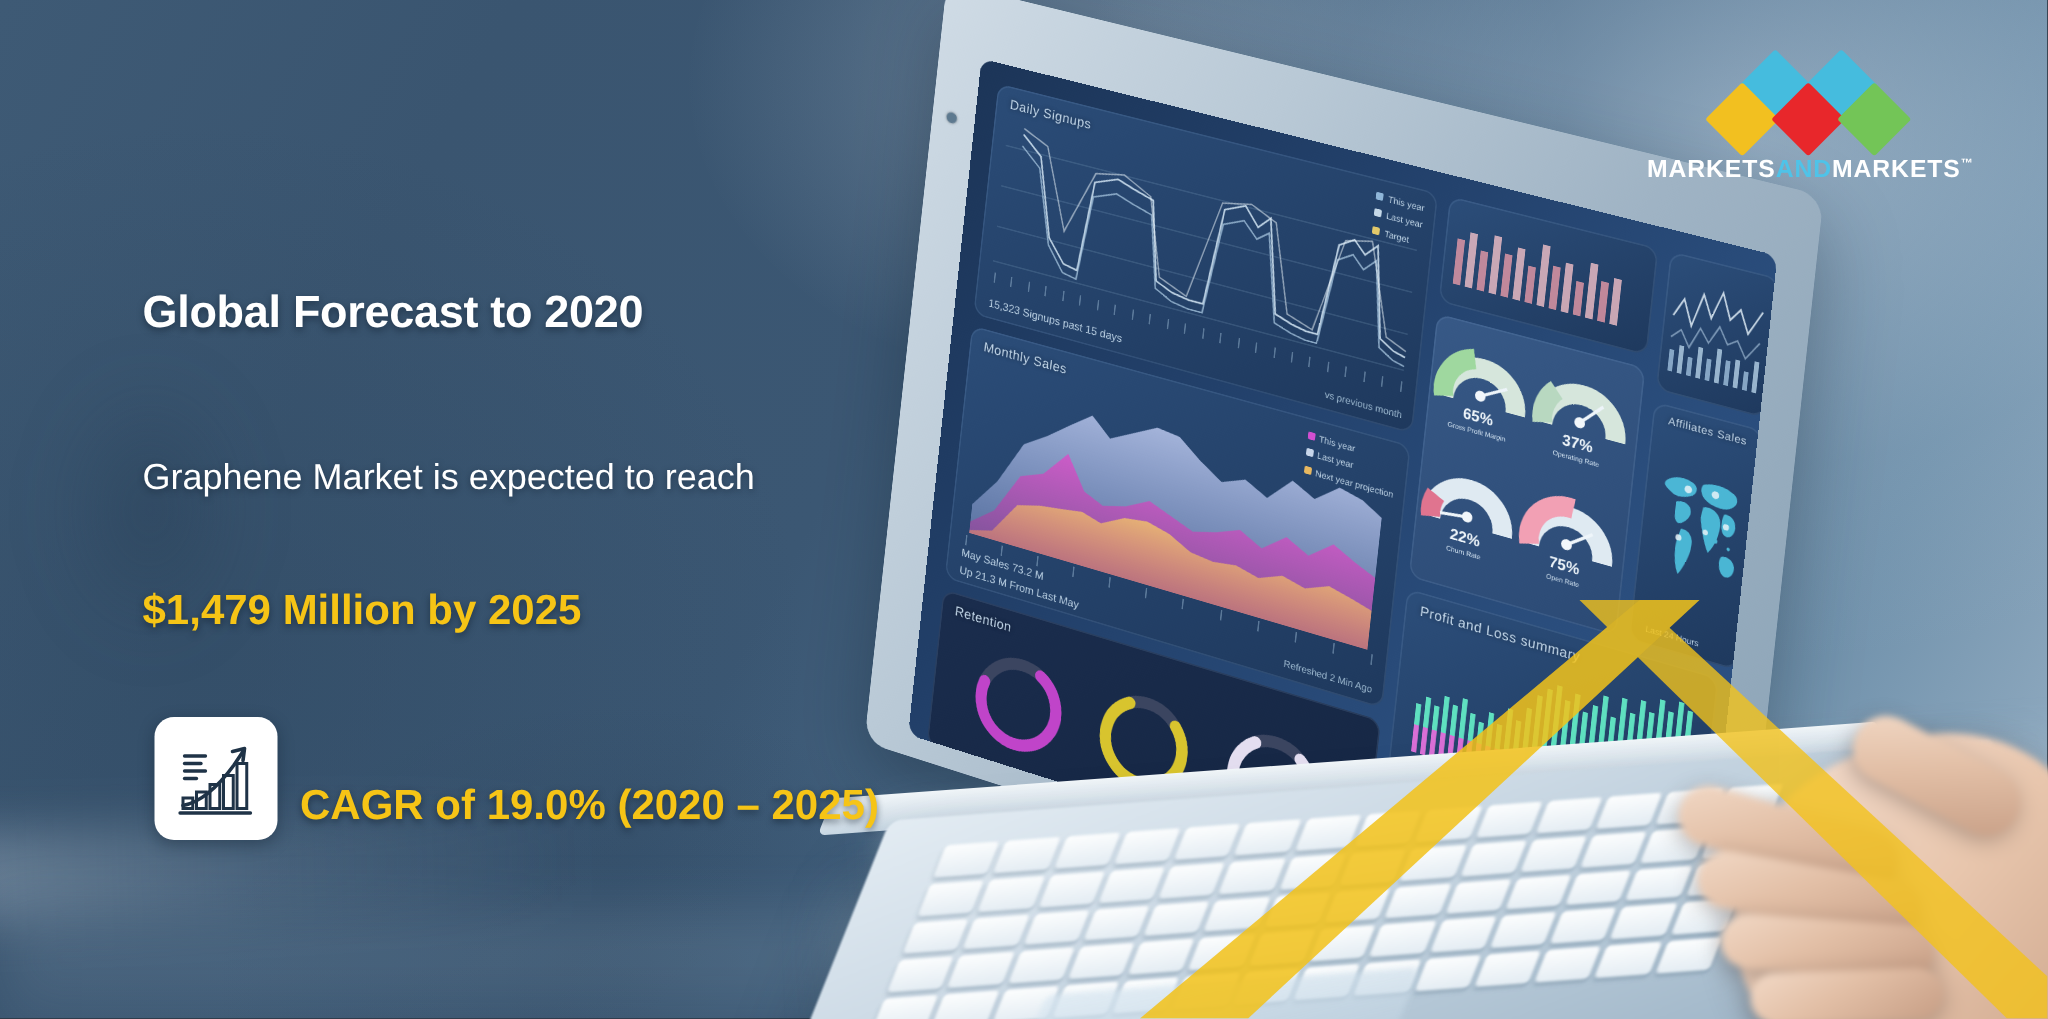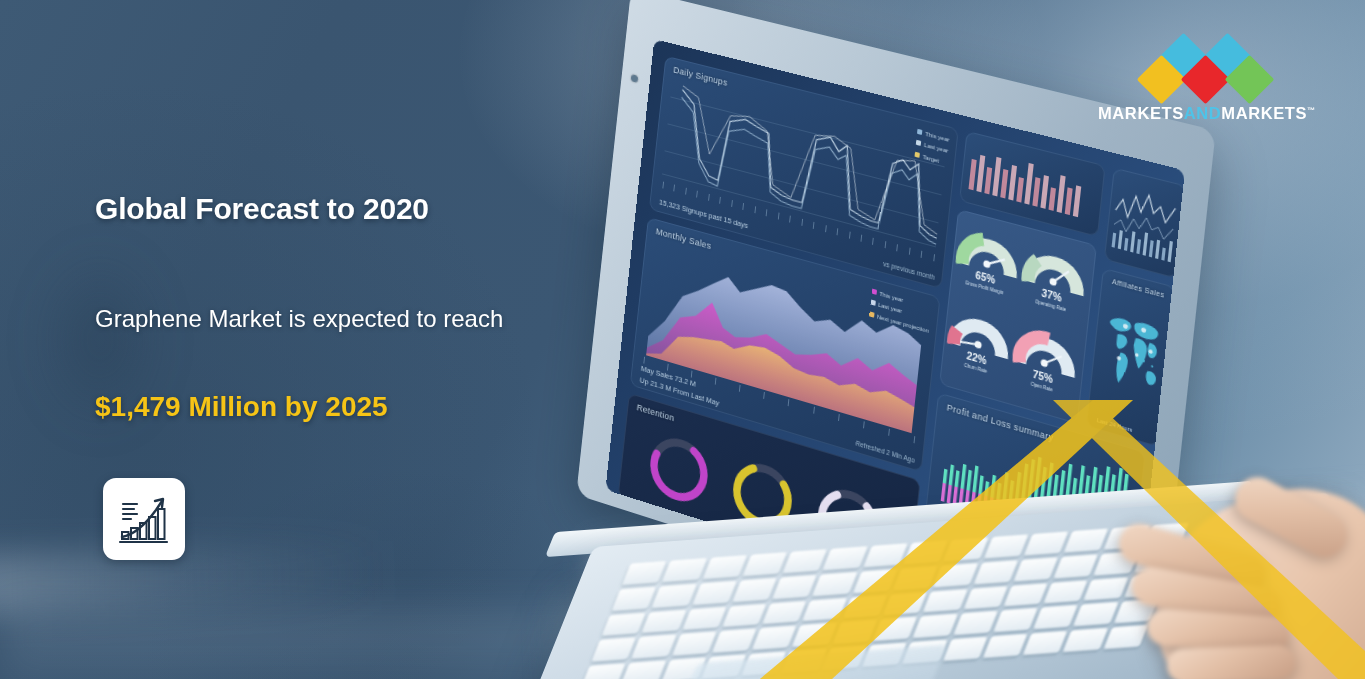--- a/index.html
+++ b/index.html
@@ -685,20 +685,21 @@
             <rect x="16" y="38" width="6.5" height="11"></rect>
             <rect x="25" y="33" width="6.5" height="16"></rect>
             <rect x="34" y="27" width="6.5" height="22"></rect>
             <rect x="43" y="19" width="6.5" height="30"></rect>
           </g>
           <path d="M7,47 C18,45 30,35 41,20 L47,11" stroke="#1F3347" stroke-width="2.4" fill="none" stroke-linecap="round"></path>
           <path d="M40,11 L48,9 L47,17" stroke="#1F3347" stroke-width="2.4" fill="none" stroke-linecap="round" stroke-linejoin="round"></path>
           <line x1="5" y1="52" x2="52" y2="52" stroke="#1F3347" stroke-width="2.2" stroke-linecap="round"></line>
         </svg>
       </div>
+      <div class="cagr-l2">CAGR of 19.0% (2020 – 2025)</div>
     </div>
   </div>
 
   <div class="logo">
     <div class="diamonds">
       <div class="dm" style="background:#45BCDE; left:30px; top:0px;"></div>
       <div class="dm" style="background:#45BCDE; left:74px; top:0px;"></div>
       <div class="dm" style="background:#F2C020; left:8px;  top:22px;"></div>
       <div class="dm" style="background:#E8272B; left:52px; top:22px;"></div>
       <div class="dm" style="background:#73C557; left:96px; top:22px;"></div>

